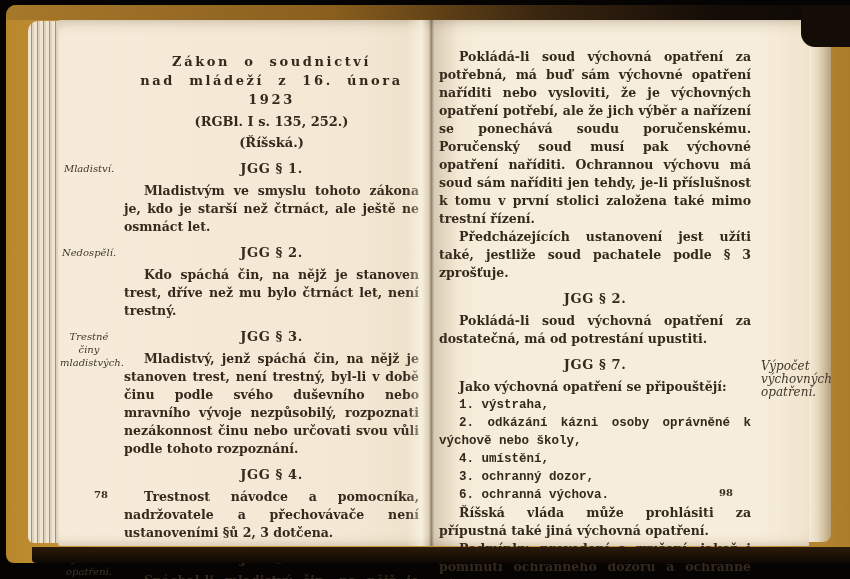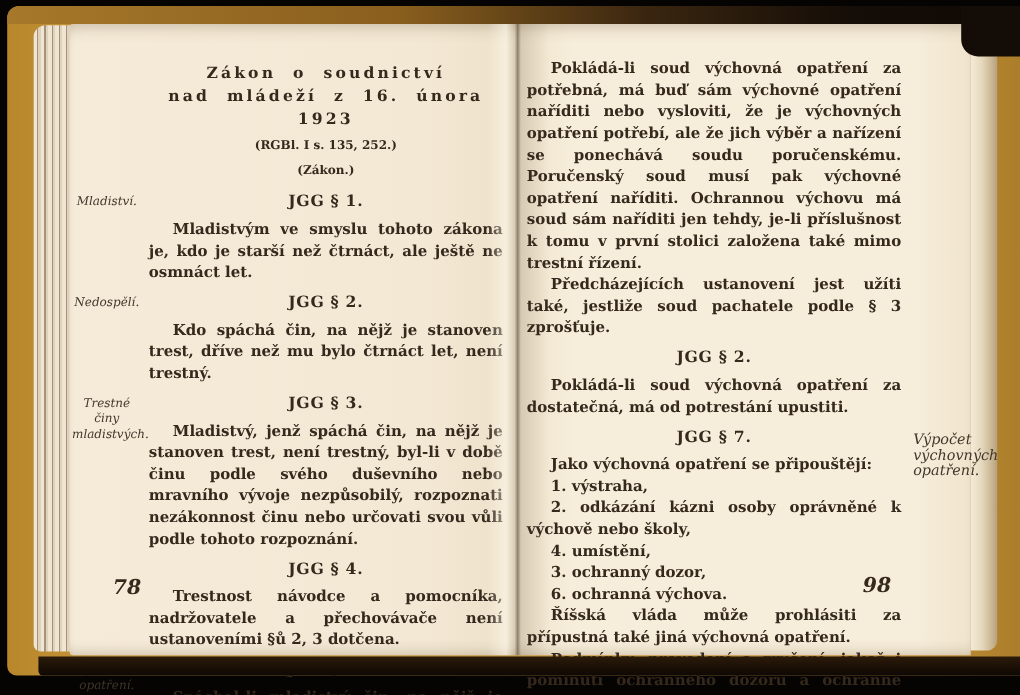--- a/index.html
+++ b/index.html
@@ -75,55 +75,55 @@
   
   .lp-content {
     position: absolute; left: 66px; right: 12px; top: 34px;
     color: #35291d; font-weight: 700; font-size: 12.5px; line-height: 18px;
   }
   .rp-content {
     position: absolute; left: 8px; width: 312px; top: 30px;
     color: #35291d; font-weight: 700; font-size: 12.5px; line-height: 18px;
   }
   .title { text-align: center; font-size: 13px; letter-spacing: 2.6px; word-spacing: 7px; line-height: 19px; }
-  .ref { text-align: center; font-size: 10px; margin-top: 4px; line-height: 18px; }
+  .ref { text-align: center; font-size: 13px; margin-top: 4px; line-height: 18px; }
   .vytah { margin-top: 3px; }
   .sec { position: relative; margin-top: 8px; }
   .shead { margin: 3px 0 4px; text-align: center; font-size: 13px; letter-spacing: 0.6px; font-weight: 700; }
   .para { margin: 0; text-align: justify; text-indent: 1.6em; }
-  .list-item { margin: 0; text-indent: 1.6em; text-align: justify; }
+  .list-item { margin: 0; text-indent: 1.6em; text-align: justify; font-family: Liberation Mono, monospace; }
   .mnote {
     position: absolute; left: -64px; top: 2px; width: 58px;
     font-style: italic; font-weight: 400; font-size: 10px; line-height: 13px;
     text-align: center; color: #40362a;
   }
   .mnote-right {
     position: absolute; left: 322px; top: 4px; width: 72px;
     font-style: italic; font-weight: 400; font-size: 12px; line-height: 13px;
     text-align: left; color: #40362a; z-index: 3;
   }
   .pnum {
-    position: absolute; font-style: italic; font-weight: 700; font-size: 17px; color: #35291d;
+    position: absolute; font-weight: 700; font-size: 10px; color: #35291d;
   }
   .pnum-left { left: 36px; bottom: 46px; }
   .pnum-right { left: 288px; bottom: 48px; }
 </style>
 </head>
 <body>
 
 <div class="book">
   <div class="pages">
     <div class="edge-stack"></div>
 
     <div class="page-left">
       <div class="lp-content">
         <div class="title">Zákon o soudnictví</div>
         <div class="title">nad mládeží z 16. února 1923</div>
         <div class="ref">(RGBl. I s. 135, 252.)</div>
-        <div class="ref vytah">(Zákon.)</div>
+        <div class="ref vytah">(Říšská.)</div>
 
         <section class="sec">
           <div class="mnote">Mladiství.</div>
           <h3 class="shead">JGG § 1.</h3>
           <p class="para">Mladistvým ve smyslu tohoto zákona je, kdo je starší než čtrnáct, ale ještě ne osmnáct let.</p>
         </section>
 
         <section class="sec">
           <div class="mnote">Nedospělí.</div>
           <h3 class="shead">JGG § 2.</h3>

